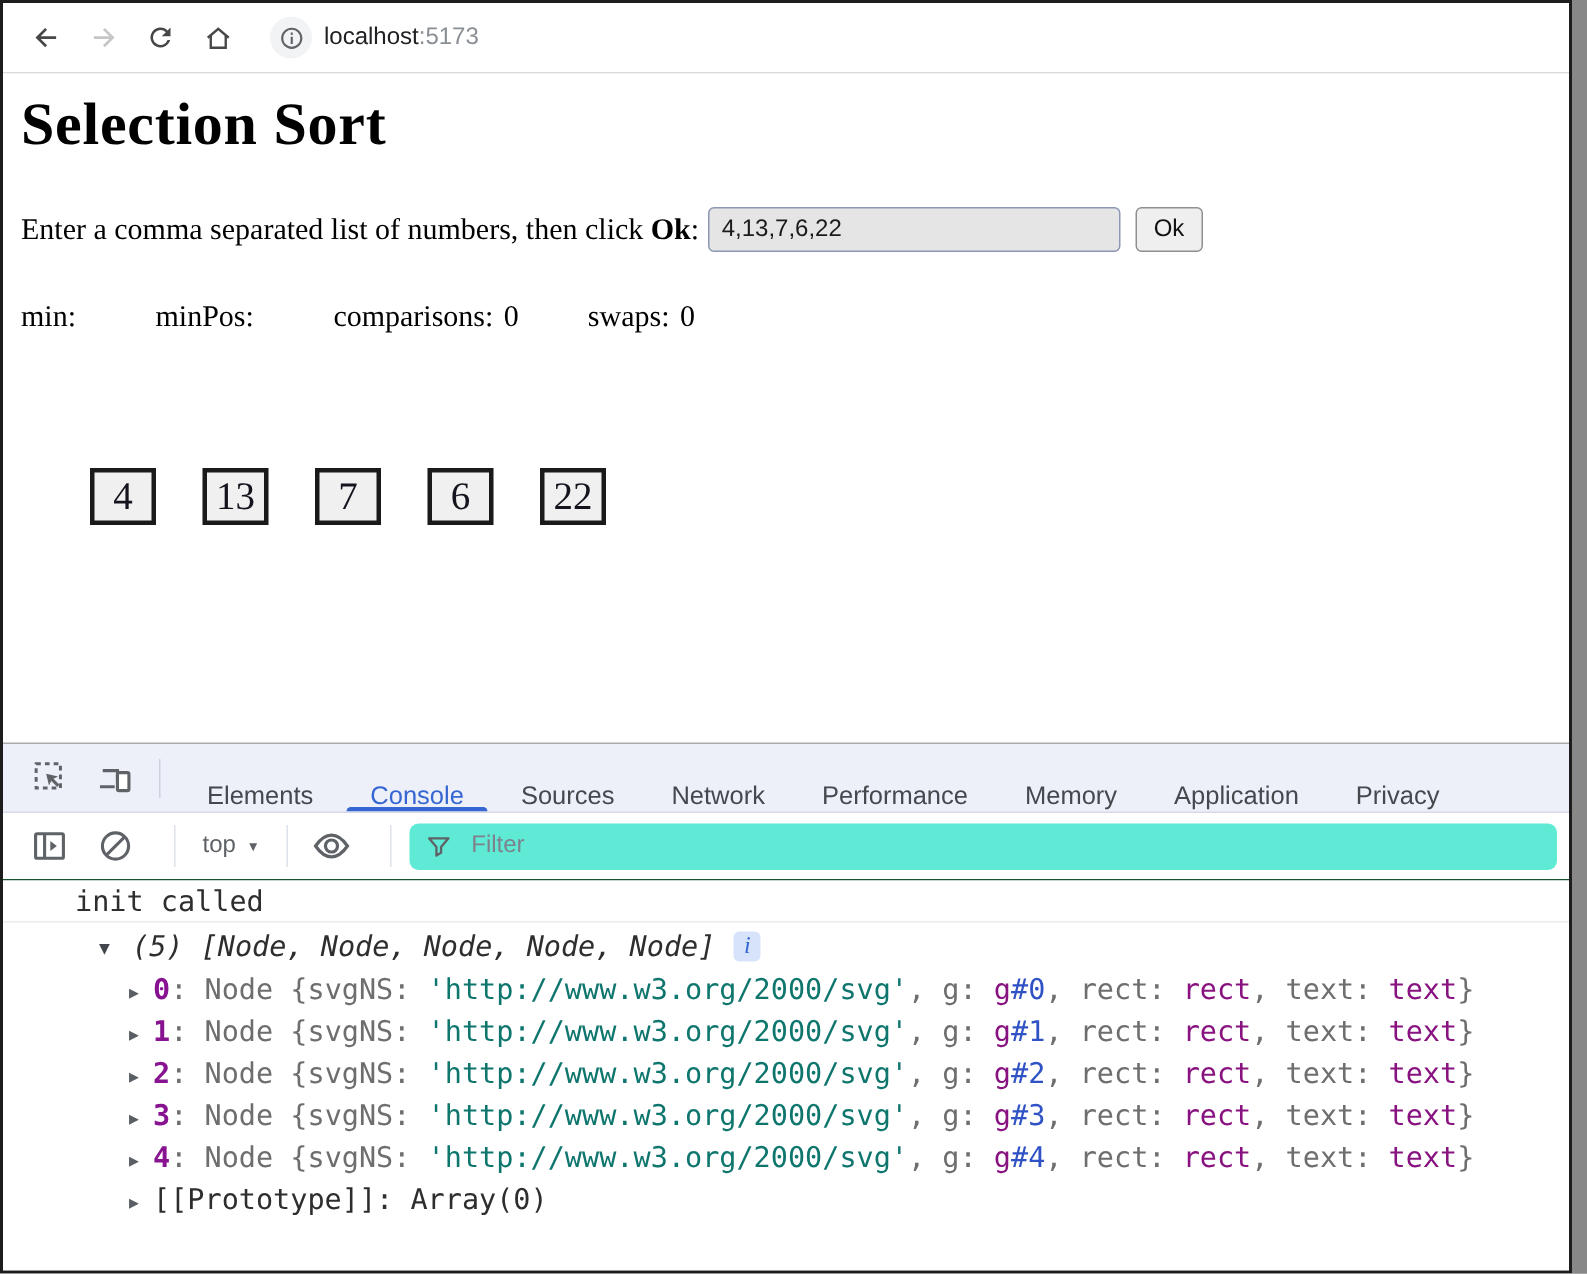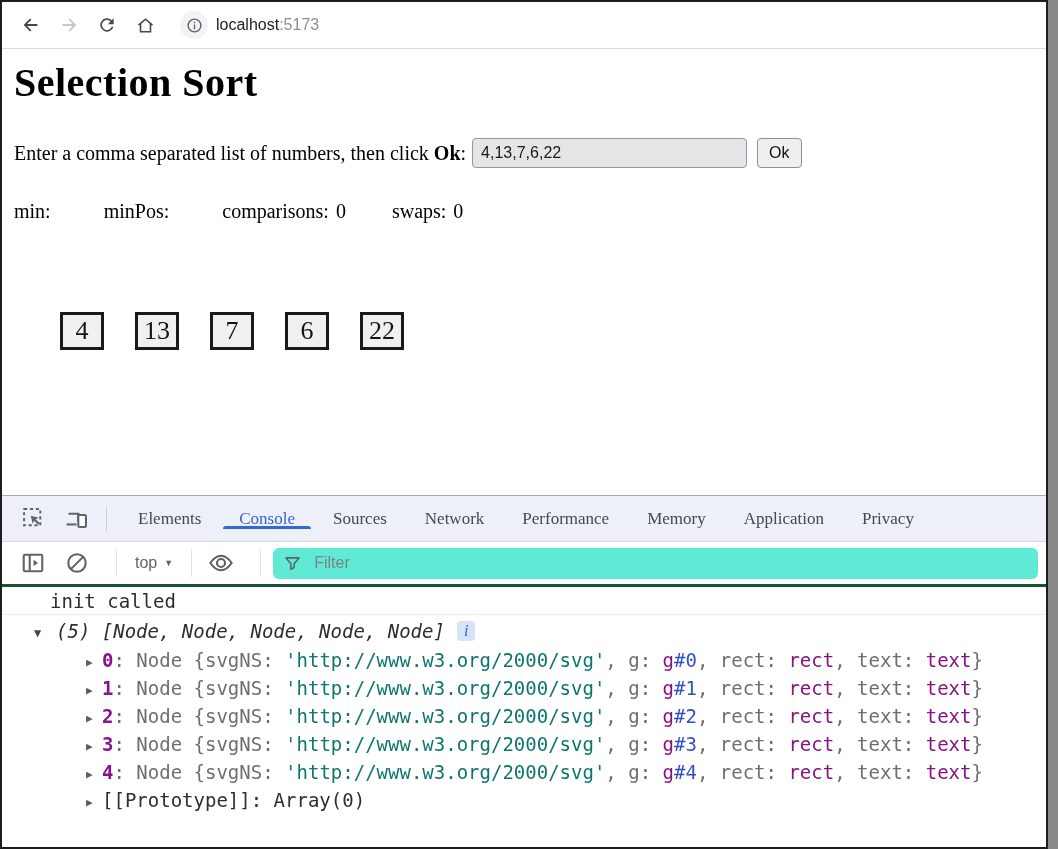--- a/index.html
+++ b/index.html
@@ -75,34 +75,34 @@
   .devtools { flex:1 1 auto; display:flex; flex-direction:column; border-top:1px solid #ababab; overflow:hidden; }
 
   .dt-tabbar {
     height:46px; flex:0 0 46px;
     background:#edf0f9; border-bottom:1px solid #d6dae6;
     display:flex; align-items:stretch; overflow:hidden;
   }
   .dt-tools { display:flex; align-items:center; padding:0 10px 0 14px; }
   .dt-iconbtn { width:34px; height:34px; display:flex; align-items:center; justify-content:center; margin-right:10px; }
   .dt-vdivider { width:1px; height:26px; background:#ccd2e0; margin:0 2px; align-self:center; }
-  .dt-tabs { display:flex; align-items:center; white-space:nowrap;font-family:Liberation Serif, serif; }
+  .dt-tabs { display:flex; align-items:flex-end; white-space:nowrap; }
   .dt-tab {
     padding:0 19px; display:flex; align-items:center;
     font-size:17px; color:#45484d; position:relative; cursor:default;
   }
   .dt-tab.active { color:#3566d1; }
   .dt-tab.active::after {
     content:""; position:absolute; left:3px; right:3px; bottom:0;
     height:3px; background:#3566d1; border-radius:3px 3px 0 0;
   }
 
   .dt-consolebar {
     height:45px; flex:0 0 45px;
-    background:#fff; border-bottom:3px solid #14532d;
+    background:#fff; border-bottom:1px solid #14532d;
     display:flex; align-items:center; padding-left:14px;
   }
   .cb-vdivider { width:1px; height:28px; background:#dde1ea; margin:0 12px; }
   .top-select { display:flex; align-items:center; font-size:16px; color:#5f6368; padding:0 6px; }
   .caret-down { font-size:9px; margin-left:7px; color:#5f6368; }
   .filter-box {
     flex:1 1 auto; height:31px; margin-right:8px;
     background:#5eead4; border-radius:6px;
     display:flex; align-items:center; padding:0 10px;
   }
@@ -113,21 +113,21 @@
   }
   .filter-box input::placeholder { color:#7d828c; }
 
   .dt-messages {
     flex:1 1 auto; background:#fff; overflow:hidden;
     font-family:"DejaVu Sans Mono", monospace;
     font-size:19px; color:#242424;
   }
   .crow { line-height:28px; white-space:nowrap; }
   .log-row { padding-left:48px; height:28px; border-bottom:1px solid #ececec; }
-  .group-header { padding-left:32px; height:30px; line-height:30px; font-style:italic; color:#232323; margin-top:1px; }
+  .group-header { padding-left:64px; height:30px; line-height:30px; font-style:italic; color:#232323; margin-top:1px; }
   .child-row { padding-left:84px; height:28px; }
   .leaf-row { padding-left:100px; height:28px; }
   .tri { display:inline-block; width:16px; font-size:11px; color:#5a5f66; font-style:normal; vertical-align:1px; }
   .tri-open { display:inline-block; width:22px; font-size:12px; color:#43464c; font-style:normal; vertical-align:1px; }
   .c-gray { color:#6e6e6e; }
   .c-str  { color:#0f766e; }
   .c-tag  { color:#881280; }
   .c-id   { color:#2f52c5; }
   .c-idx  { color:#881391; font-weight:bold; }
   .c-dimprop { color:#b36bb9; font-weight:bold; }

